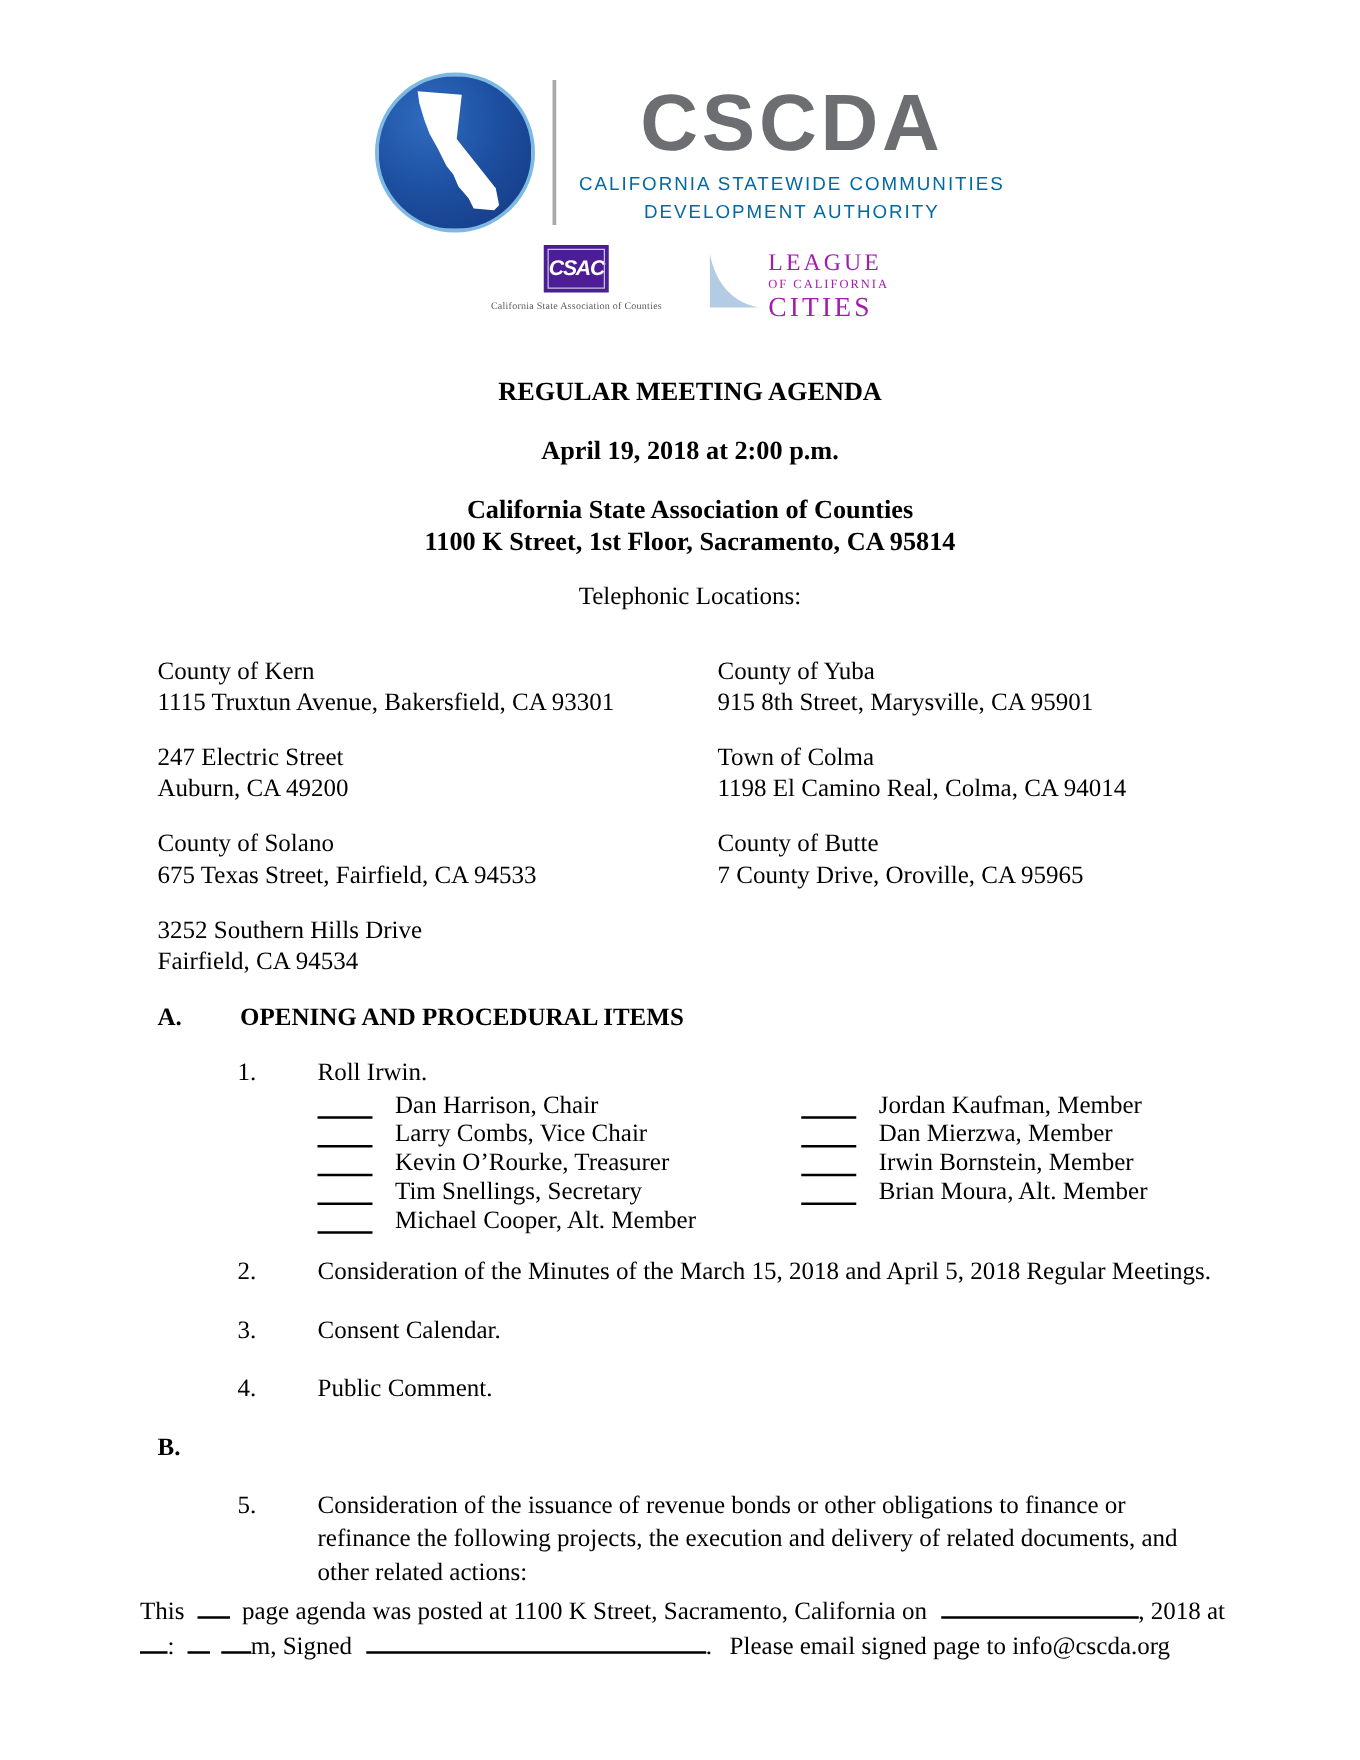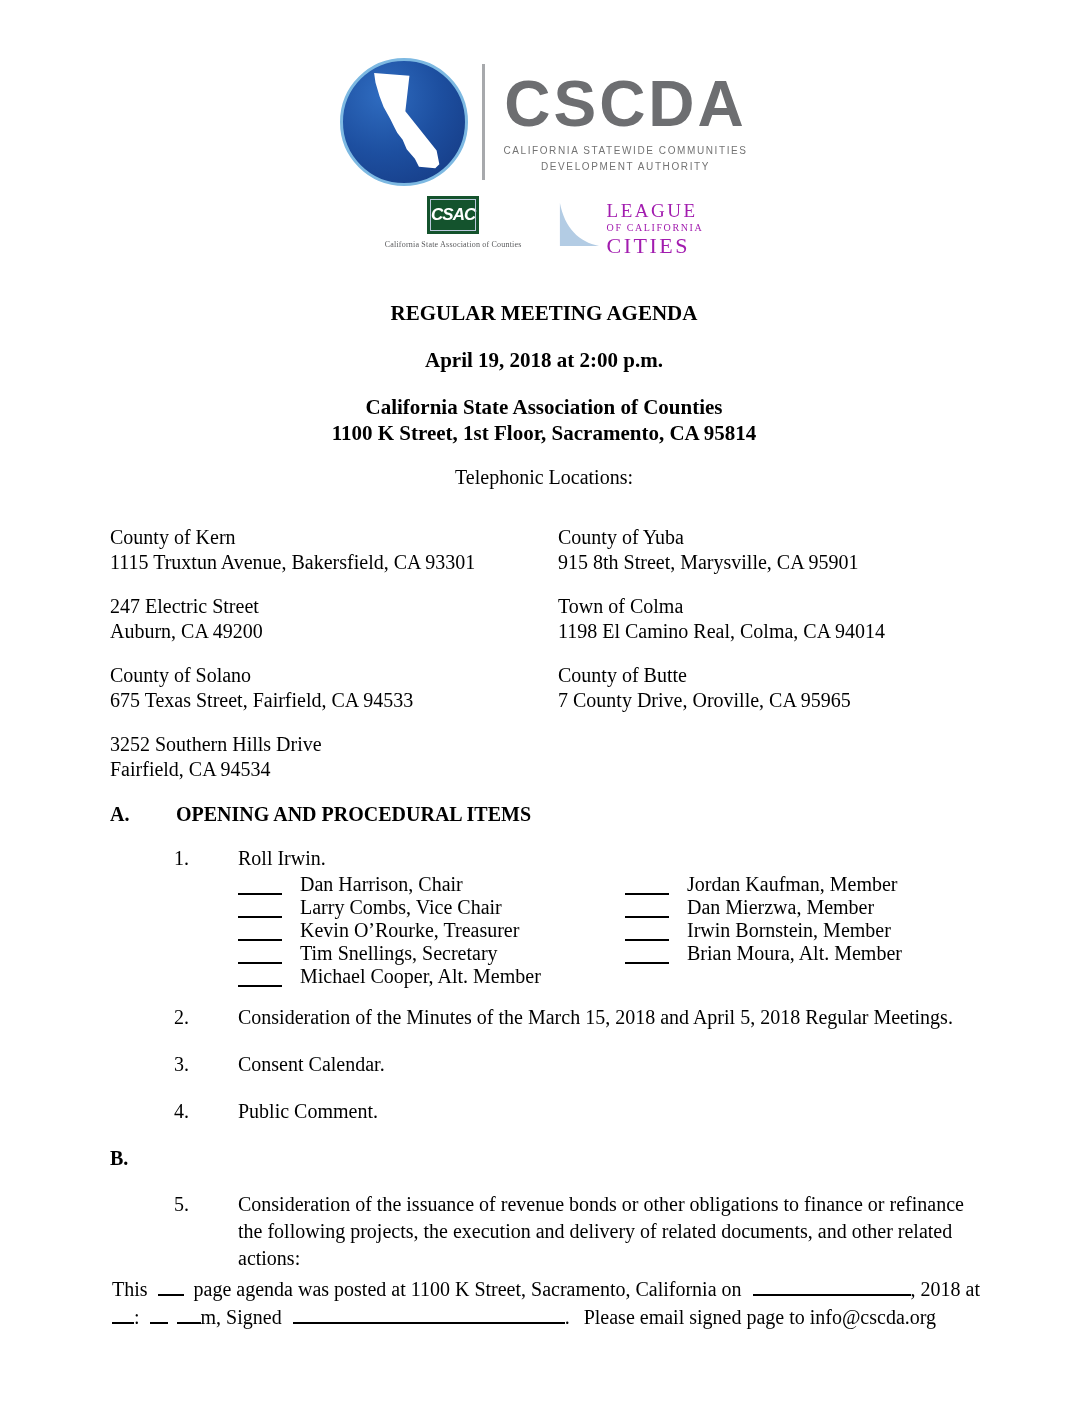--- a/index.html
+++ b/index.html
@@ -1,41 +1,41 @@
 <!DOCTYPE html>
 <html><head>
 <meta charset="utf-8">
 <style>
   * { margin:0; padding:0; box-sizing:border-box; }
   html,body { background:#e8e8e8; }
   .page {
     width:1088px; height:1408px; margin:0 auto; background:#ffffff;
     position:relative; color:#000;
-    font-family:"Liberation Serif", serif; overflow:hidden;
+    font-family:"Liberation Serif", serif; overflow:hidden;padding-left:16px;
   }
   
   .logo-row { padding-top:58px; display:flex; justify-content:center; align-items:center; }
   .logo-circle {
     width:128px; height:128px; border-radius:50%;
     background:radial-gradient(circle at 32% 28%, #2f6cc0 0%, #1d4fa0 48%, #14377f 100%);
     border:3px solid #7db9e2;
     display:flex; align-items:center; justify-content:center;
     flex-shrink:0;
   }
   .logo-circle svg { width:88px; height:106px; }
   .logo-divider { width:3px; height:116px; background:#a7a9ac; margin:0 18px 0 14px; }
   .logo-textblock { font-family:"Liberation Sans", sans-serif; text-align:center; }
   .logo-acronym { font-size:64px; font-weight:bold; color:#6d6e71; letter-spacing:3px; line-height:1; }
-  .logo-tagline  { font-size:10px; color:#737373; letter-spacing:1.6px; margin-top:5px; }
+  .logo-tagline  { font-size:15px; color:#0369a1; letter-spacing:1.6px; margin-top:5px; }
   .logo-tagline.first { margin-top:9px; }
   
   .logo-row2 { display:flex; justify-content:center; align-items:flex-start; gap:36px; margin-top:10px; height:64px; }
   .csac { text-align:center; }
   .csac-box {
-    width:52px; height:38px; background:#14532d; margin:0 auto; position:relative;
+    width:52px; height:38px; background:#4c1d95; margin:0 auto; position:relative;
     display:flex; align-items:center; justify-content:center;
   }
   .csac-box::after { content:""; position:absolute; inset:3px; border:1px solid #bcc8dd; pointer-events:none; }
   .csac-acronym {
     color:#fff; font-family:"Liberation Sans", sans-serif; font-style:italic;
     font-weight:bold; font-size:17px; letter-spacing:-1px;
   }
   .csac-caption { font-size:8px; color:#58595b; margin-top:6px; white-space:nowrap; letter-spacing:.2px; }
   .league { display:flex; align-items:flex-start; gap:7px; padding-top:5px; }
   .league svg { width:42px; height:48px; }

